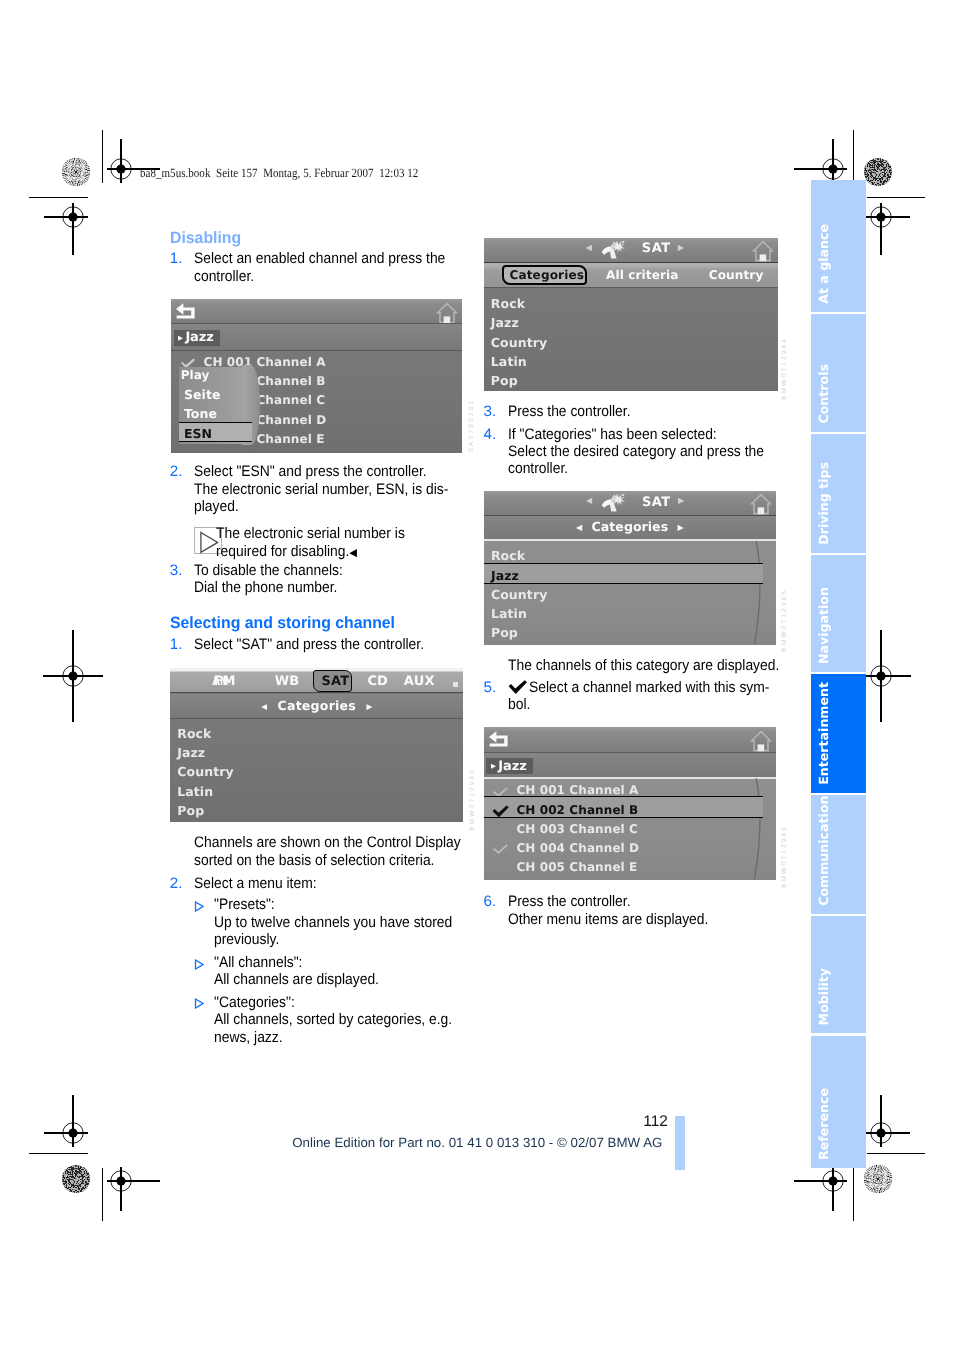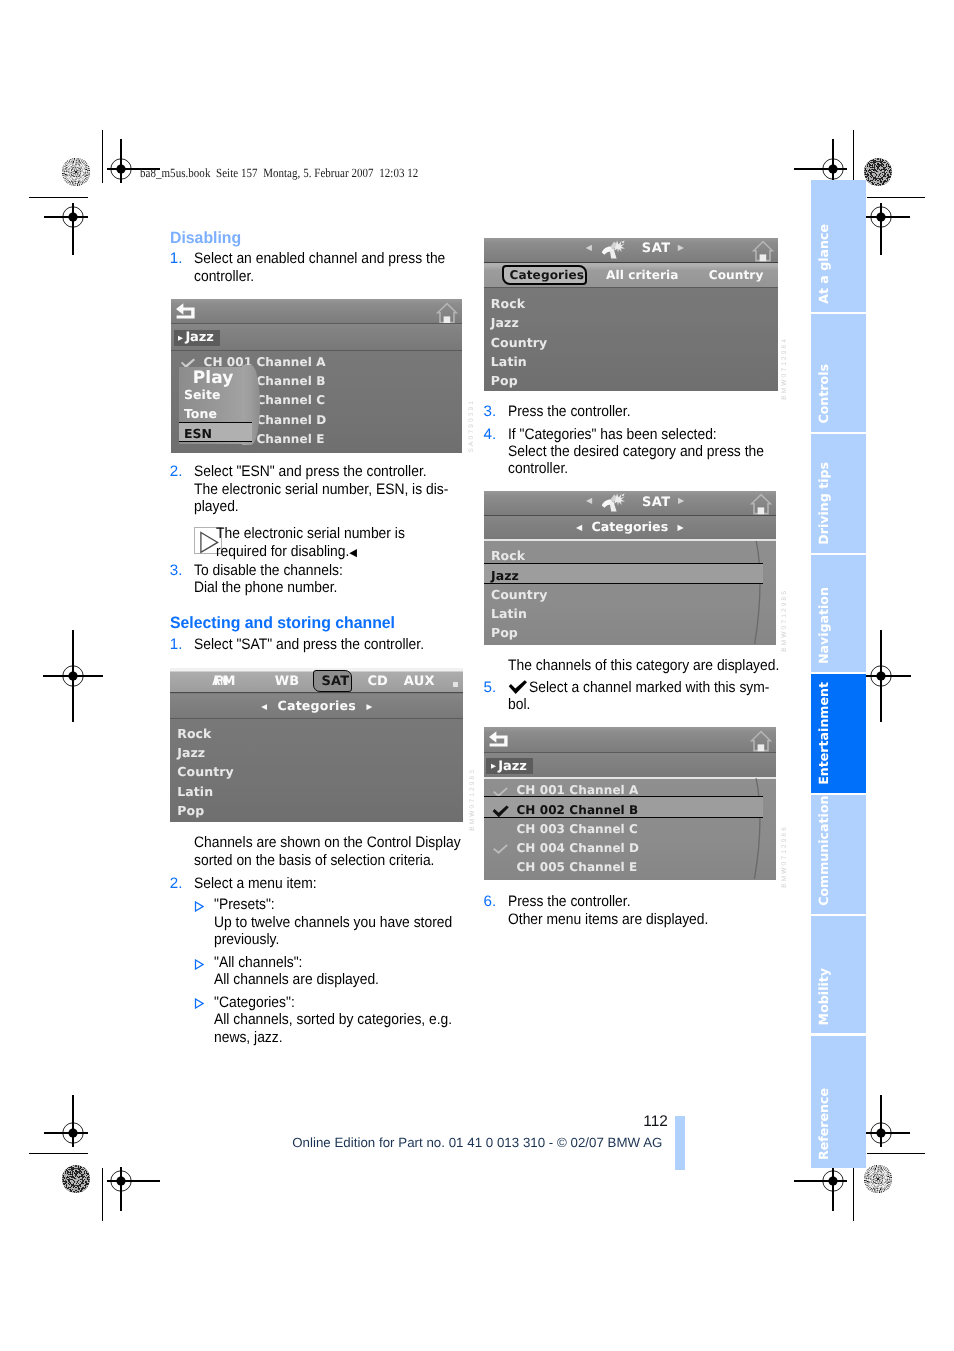--- a/index.html
+++ b/index.html
@@ -366,21 +366,21 @@
       <div class="srow" style="left:32.5px;top:114.10000000000001px;font-size:12px;color:#ebebeb;">CH 004 Channel D</div>
       <div class="srow" style="left:32.5px;top:133.4px;font-size:12px;color:#ebebeb;">CH 005 Channel E</div>
     </div>
 
   <div style="position:absolute;left:7.7px;top:68px;width:92px;height:77.2px;overflow:visible;">
     <div style="position:absolute;left:0;top:0;width:73px;height:77.2px;
                 background:linear-gradient(90deg,#8d8d8d,#9b9b9b 60%,#a6a6a6);"></div>
     <div style="position:absolute;left:63px;top:-1.5px;width:18px;height:80px;border-radius:0 56% 56% 0;
                 background:linear-gradient(90deg,#a5a5a5,#9d9d9d 50%,#8d8d8d);"></div>
     <div id="s1popup">
-        <div class="srow" style="left:14px;top:1.2px;font-size:17px;color:#fff;">Play</div>
+        <div class="srow" style="left:2px;top:1.2px;font-size:12px;color:#fff;">Play</div>
         <div class="srow" style="left:5.2px;top:20.5px;font-size:12.5px;color:#fff;">Seite</div>
         <div class="srow" style="left:5.2px;top:39.800000000000004px;font-size:12.5px;color:#fff;">Tone</div>
         <div class="selbox" style="left:0px;top:55.10000000000001px;width:73.2px;height:18px;background:#b2b2b2;"></div>
         <div class="srow" style="left:5.2px;top:59.10000000000001px;font-size:12.5px;color:#0d0d0d;">ESN</div>
       </div>
   </div>
 </div>
 
 <div class="screen" id="screen2" style="left:170.2px;top:667.9px;width:293.2px;height:154.5px;">
   <div class="sbar" style="top:0;height:24px;background:linear-gradient(#f6f6f6 0 12%,#aeaeae 17%,#a6a6a6 60%,#9d9d9d);"></div>

